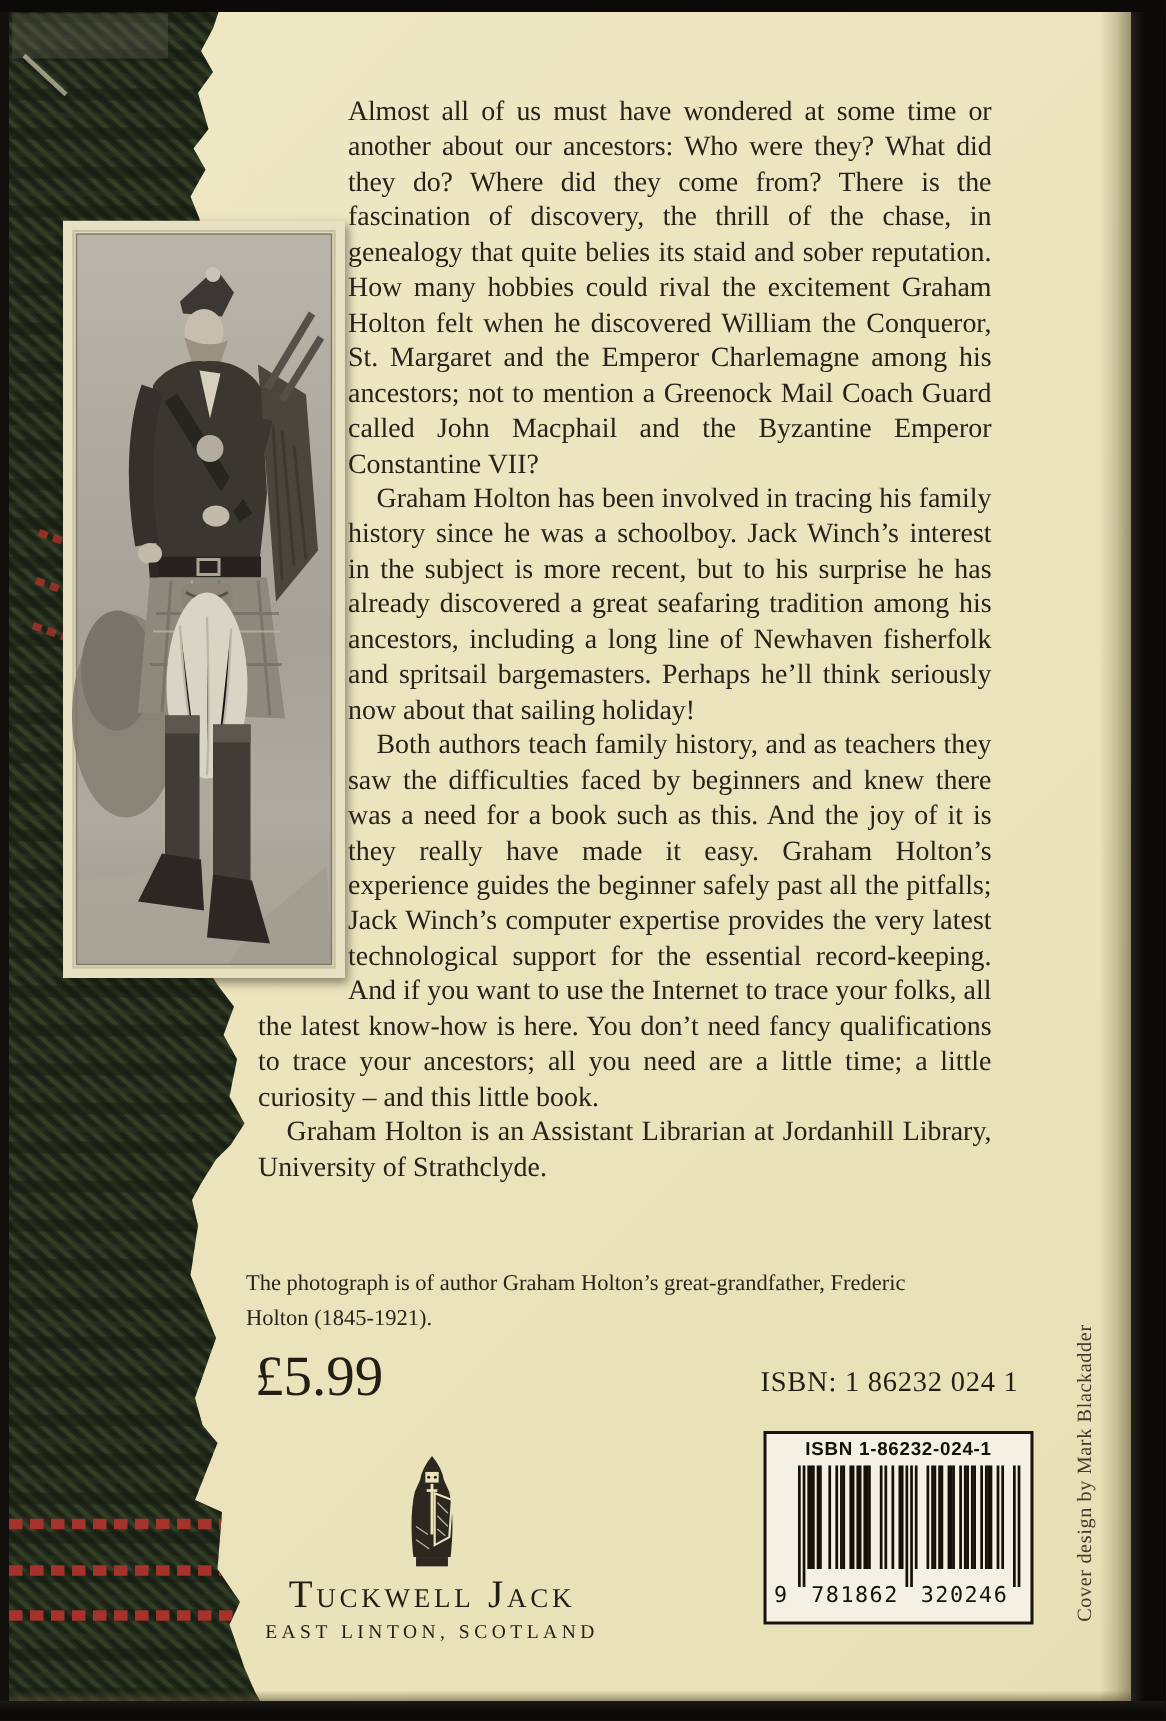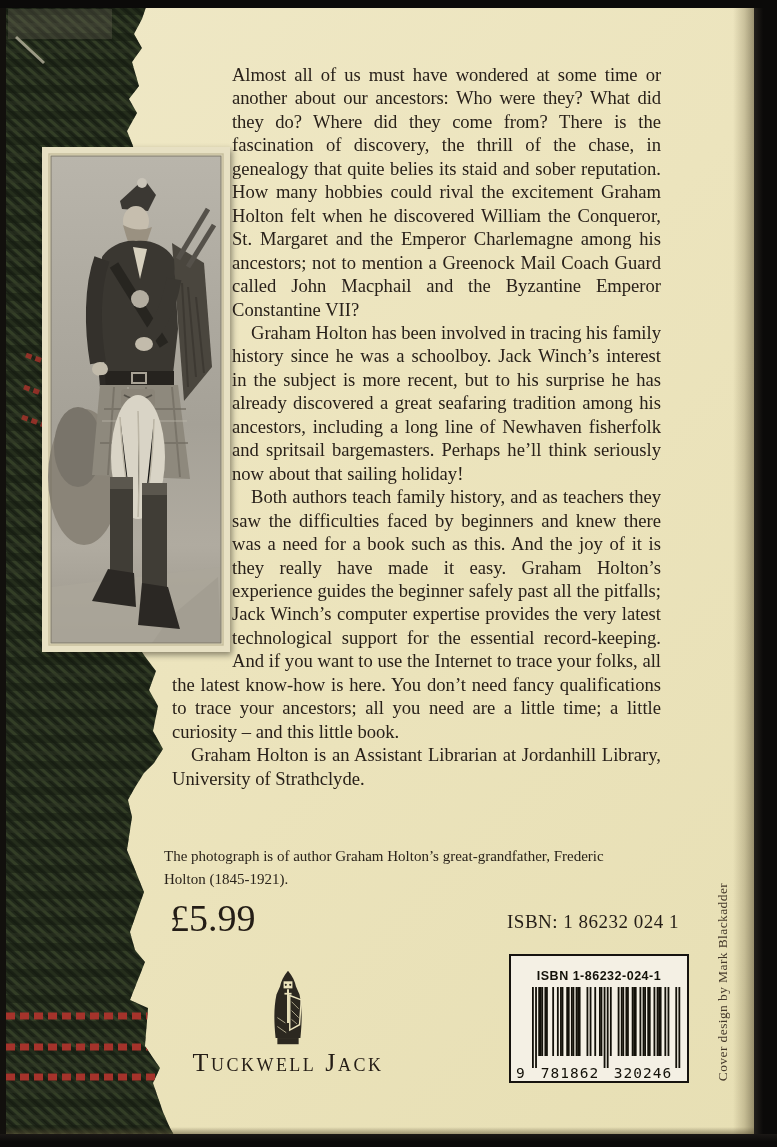--- a/index.html
+++ b/index.html
@@ -32,21 +32,21 @@
   #blurb p.indent{text-indent:19px;}
   #photo-spacer{float:left;width:60px;height:550px;margin-top:47px;}
   #blurb strong{font-weight:normal;letter-spacing:-.1px;}
   
   #caption{position:absolute;left:164px;top:845px;width:470px;
            font-size:15px;line-height:22.5px;color:#2a231b;}
   #price{position:absolute;left:170px;top:896px;font-size:38px;color:#241d16;}
   #isbn-line{position:absolute;left:507px;top:911px;font-size:19px;letter-spacing:.5px;color:#241d16;}
   
   #barcode{position:absolute;left:509px;top:954px;width:180px;height:129px;
-           background:#f4f0e4;border:2px solid #16130f;padding-top:13px;text-align:center;}
+           background:#f4f0e4;border:2px solid #16130f;padding-top:3px;text-align:center;}
   #barcode-label{font-family:"Liberation Sans",sans-serif;font-weight:bold;
            font-size:12.5px;letter-spacing:.5px;color:#131109;}
   #barcode svg{display:block;margin:1px auto 0;}
   .bc-digit{font-family:"DejaVu Sans Mono",monospace;font-size:14.5px;fill:#131109;letter-spacing:1px;}
   
   #publisher{position:absolute;left:168px;top:968px;width:240px;text-align:center;color:#2a231b;}
   #publisher svg{display:block;margin:0 auto;}
   #pub-name{font-variant:small-caps;font-size:26px;letter-spacing:2.5px;margin-top:2px;color:#241d16;}
   #pub-loc{font-size:13px;letter-spacing:3px;margin-top:2px;text-transform:uppercase;color:#241d16;}
   
@@ -262,20 +262,21 @@
       <path d="M32,31 L45,36 L43,64 L32,70 Z" fill="none" stroke="#ece4bd" stroke-width="1.6"></path>
       <g stroke="#ece4bd" stroke-width="1" opacity=".75">
         <line x1="34" y1="38" x2="42" y2="46"></line>
           <line x1="34" y1="48" x2="42" y2="56"></line>
           <line x1="34" y1="58" x2="40" y2="63"></line>
         <line x1="18" y1="56" x2="27" y2="62"></line>
           <line x1="18" y1="66" x2="28" y2="73"></line>
       </g>
     </svg>
     <div id="pub-name">Tuckwell Jack</div>
+    <div id="pub-loc">EAST LINTON, SCOTLAND</div>
   </div>
 
   <div id="credit">Cover design by Mark Blackadder</div>
 
   <div id="fold"></div>
   <div id="right-band"></div>
   <div id="bottom-edge"></div>
   <div id="top-band"></div>
   <div id="bottom-band"></div>
 </div>

